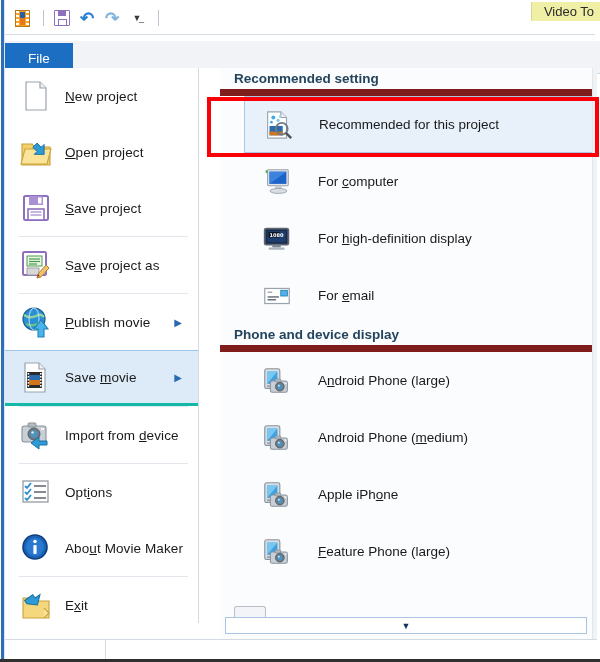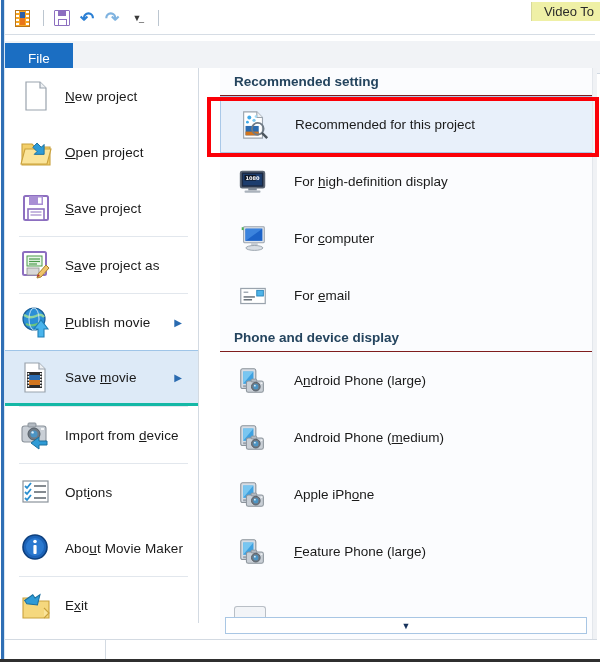--- a/index.html
+++ b/index.html
@@ -226,32 +226,33 @@
     overflow: hidden;
   }
   .group-header {
     height: 28px;
     display: flex;
     align-items: center;
     padding-left: 14px;
     font-size: 13.5px;
     font-weight: bold;
     color: #24445e;
-    border-bottom: 1px solid #7f1d1d;
+    border-bottom: 7px solid #7f1d1d;
     background: #fbfcfe;
     box-sizing: border-box;
   }
   .setting-row {
     height: 57px;
     display: flex;
     align-items: center;
     padding-left: 14px;
     box-sizing: border-box;
     cursor: default;
     background: #fbfcfe;
+    margin-left: 24px;
   }
   .setting-row.highlighted {
     background: #e8f0fa;
     border: 1px solid #a9c8e8;
     box-sizing: border-box;
   }
   .setting-row .sr-icon {
     width: 38px; height: 36px;
     flex: 0 0 38px;
     display: flex;
@@ -531,42 +532,42 @@
                 <circle cx="19" cy="8" r="1.3" fill="#9fdaf6"></circle>
                 <circle cx="21" cy="21" r="6.2" fill="none" stroke="#6f7a85" stroke-width="2"></circle>
                 <line x1="25.4" y1="25.4" x2="31" y2="31" stroke="#4b545c" stroke-width="2.6"></line>
               </svg>
             </span>
             <span class="sr-label">Recommended for this project</span>
           </div>
           <div class="setting-row">
             <span class="sr-icon">
               <svg width="32" height="32" viewBox="0 0 34 34" xmlns="http://www.w3.org/2000/svg">
+                <rect x="7" y="4" width="22" height="17" rx="1" fill="#dfe4ea" stroke="#9aa3ad" stroke-width="1.1"></rect>
+                <rect x="9" y="6" width="18" height="13" fill="#1c63c8"></rect>
+                <path d="M9 6 l18 0 -18 13 z" fill="#3b83dd"></path>
+                <rect x="15" y="21" width="7" height="4" fill="#c6ccd3"></rect>
+                <ellipse cx="18.5" cy="26.5" rx="9" ry="2.6" fill="#d9dee4" stroke="#9aa3ad" stroke-width="1"></ellipse>
+                <rect x="5" y="4.5" width="2" height="3" fill="#4caf50"></rect>
+              </svg>
+            </span>
+            <span class="sr-label">For <u class="m">c</u>omputer</span>
+          </div>
+          <div class="setting-row">
+            <span class="sr-icon">
+              <svg width="32" height="32" viewBox="0 0 34 34" xmlns="http://www.w3.org/2000/svg">
                 <rect x="4" y="6" width="25" height="17" rx="1.5" fill="#1b2a44" stroke="#5a6472" stroke-width="2"></rect>
                 <rect x="6.5" y="8.5" width="20" height="12" fill="#1c3d6e"></rect>
                 <rect x="8" y="9.5" width="12" height="6" fill="#0d1626"></rect>
                 <text x="9" y="14.6" font-family="DejaVu Sans" font-size="5.4" fill="#ffffff" font-weight="bold">1080</text>
                 <rect x="12" y="23" width="9" height="3" fill="#7d8794"></rect>
                 <rect x="8" y="26" width="17" height="2.4" rx="1" fill="#aab2bc"></rect>
               </svg>
             </span>
             <span class="sr-label">For <u class="m">h</u>igh-definition display</span>
-          </div>
-          <div class="setting-row">
-            <span class="sr-icon">
-              <svg width="32" height="32" viewBox="0 0 34 34" xmlns="http://www.w3.org/2000/svg">
-                <rect x="7" y="4" width="22" height="17" rx="1" fill="#dfe4ea" stroke="#9aa3ad" stroke-width="1.1"></rect>
-                <rect x="9" y="6" width="18" height="13" fill="#1c63c8"></rect>
-                <path d="M9 6 l18 0 -18 13 z" fill="#3b83dd"></path>
-                <rect x="15" y="21" width="7" height="4" fill="#c6ccd3"></rect>
-                <ellipse cx="18.5" cy="26.5" rx="9" ry="2.6" fill="#d9dee4" stroke="#9aa3ad" stroke-width="1"></ellipse>
-                <rect x="5" y="4.5" width="2" height="3" fill="#4caf50"></rect>
-              </svg>
-            </span>
-            <span class="sr-label">For <u class="m">c</u>omputer</span>
           </div>
           <div class="setting-row">
             <span class="sr-icon">
               <svg width="32" height="32" viewBox="0 0 34 34" xmlns="http://www.w3.org/2000/svg">
                 <rect x="4" y="9" width="26" height="16" fill="#ffffff" stroke="#9aa3ad" stroke-width="1.3"></rect>
                 <rect x="21" y="11" width="7" height="6" fill="#4fb3e8" stroke="#2a86bb" stroke-width="1"></rect>
                 <line x1="7" y1="13" x2="12" y2="13" stroke="#9aa3ad" stroke-width="1.4"></line>
                 <line x1="7" y1="18" x2="19" y2="18" stroke="#6a737c" stroke-width="1.6"></line>
                 <line x1="7" y1="21" x2="16" y2="21" stroke="#6a737c" stroke-width="1.6"></line>
               </svg>

